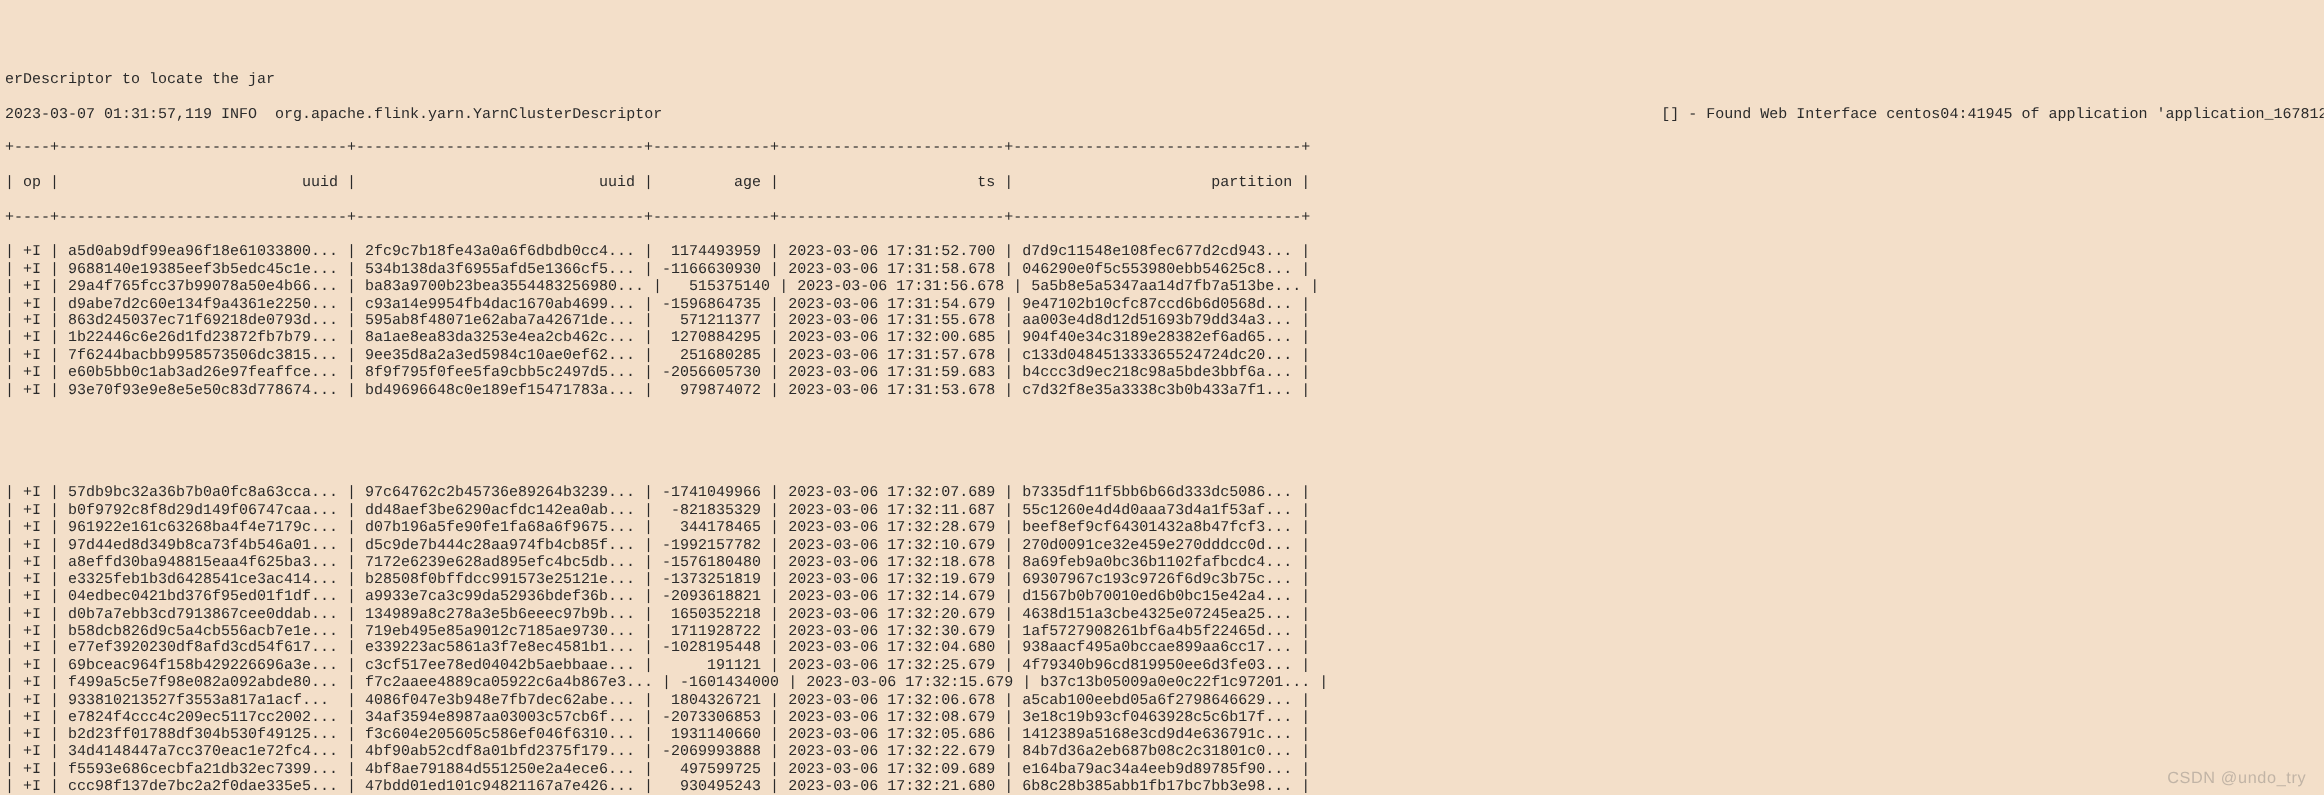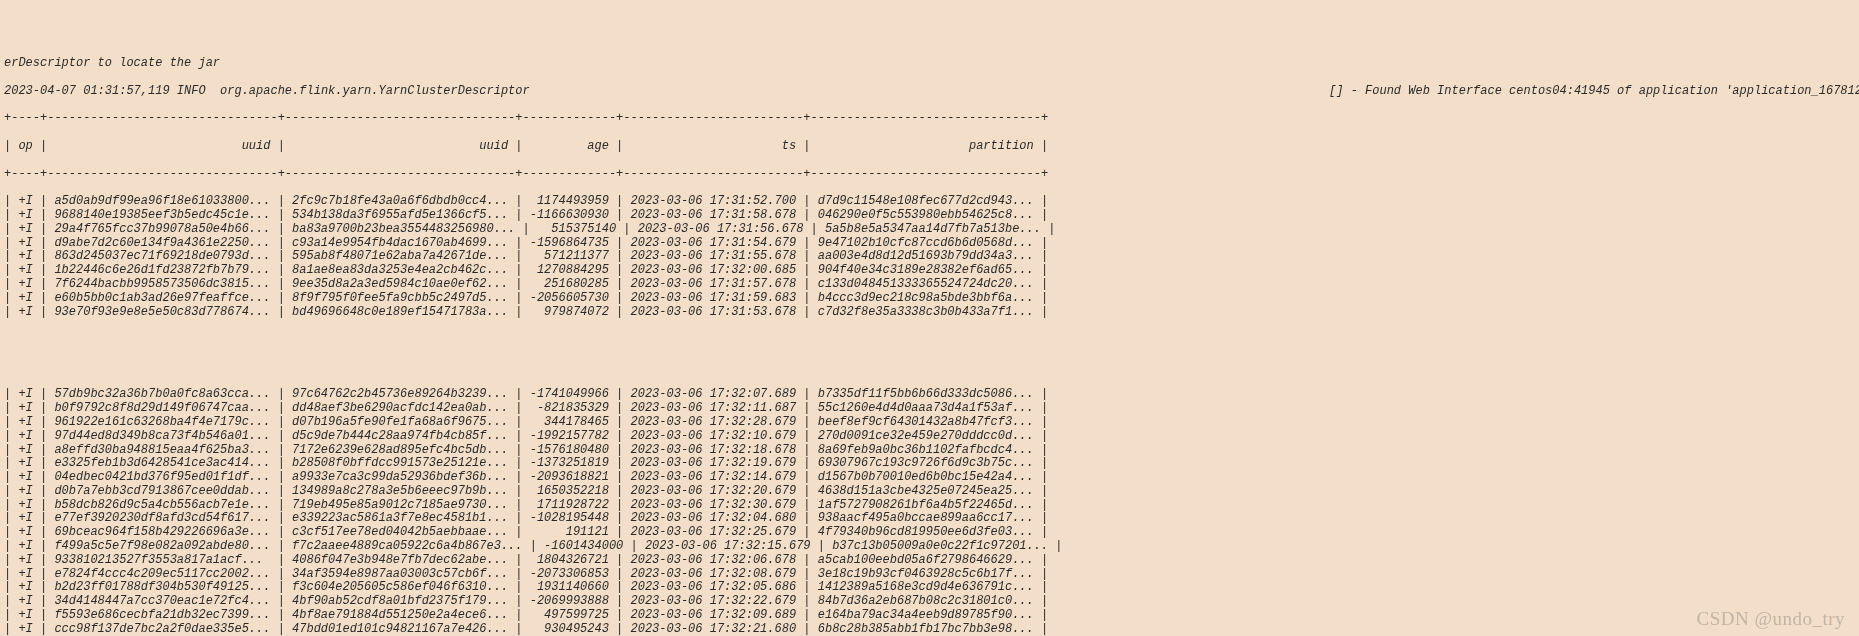--- a/index.html
+++ b/index.html
@@ -9,38 +9,38 @@
       font-family: "Courier New", Consolas, monospace;
       font-size: 12px;
       line-height: 1.15;
       white-space: pre;
       padding: 2px 4px;
       overflow: hidden;
       width: 1859px;
       height: 636px;
       position: relative;
     }
-    .log-line { display: block; font-style: italic; }
+    .log-line { display: block; }
     .watermark {
       position: absolute;
       right: 14px;
       bottom: 6px;
       color: rgba(100,100,100,0.35);
-      font-family: Liberation Serif, serif;
-      font-size: 19px;
+      font-family: Liberation Sans, sans-serif;
+      font-size: 13px;
       letter-spacing: 0.5px;
     }
   </style>
 </head>
 <body>
 
 
 
 <span class="log-line">erDescriptor to locate the jar</span>
-<span class="log-line"><span>2023-04-07 01:31:57,119</span> <span>INFO</span>  <span>org.apache.flink.yarn.YarnClusterDescriptor</span>                                                                                                               <span>[] - Found Web Interface centos04:41945 of application 'application_1678121626053_0001'.</span></span>
+<span class="log-line"><span>2023-03-07 01:31:57,119</span> <span>INFO</span>  <span>org.apache.flink.yarn.YarnClusterDescriptor</span>                                                                                                               <span>[] - Found Web Interface centos04:41945 of application 'application_1678121626053_0001'.</span></span>
 <span class="log-line">+----+--------------------------------+--------------------------------+-------------+-------------------------+--------------------------------+</span>
 <span class="log-line" id="header-row">| op |                           uuid |                           uuid |         age |                      ts |                      partition |</span>
 <span class="log-line">+----+--------------------------------+--------------------------------+-------------+-------------------------+--------------------------------+</span>
 <span id="block1-container"><span class="log-line">| +I | a5d0ab9df99ea96f18e61033800... | 2fc9c7b18fe43a0a6f6dbdb0cc4... |  1174493959 | 2023-03-06 17:31:52.700 | d7d9c11548e108fec677d2cd943... |</span><span class="log-line">| +I | 9688140e19385eef3b5edc45c1e... | 534b138da3f6955afd5e1366cf5... | -1166630930 | 2023-03-06 17:31:58.678 | 046290e0f5c553980ebb54625c8... |</span><span class="log-line">| +I | 29a4f765fcc37b99078a50e4b66... | ba83a9700b23bea3554483256980... |   515375140 | 2023-03-06 17:31:56.678 | 5a5b8e5a5347aa14d7fb7a513be... |</span><span class="log-line">| +I | d9abe7d2c60e134f9a4361e2250... | c93a14e9954fb4dac1670ab4699... | -1596864735 | 2023-03-06 17:31:54.679 | 9e47102b10cfc87ccd6b6d0568d... |</span><span class="log-line">| +I | 863d245037ec71f69218de0793d... | 595ab8f48071e62aba7a42671de... |   571211377 | 2023-03-06 17:31:55.678 | aa003e4d8d12d51693b79dd34a3... |</span><span class="log-line">| +I | 1b22446c6e26d1fd23872fb7b79... | 8a1ae8ea83da3253e4ea2cb462c... |  1270884295 | 2023-03-06 17:32:00.685 | 904f40e34c3189e28382ef6ad65... |</span><span class="log-line">| +I | 7f6244bacbb9958573506dc3815... | 9ee35d8a2a3ed5984c10ae0ef62... |   251680285 | 2023-03-06 17:31:57.678 | c133d048451333365524724dc20... |</span><span class="log-line">| +I | e60b5bb0c1ab3ad26e97feaffce... | 8f9f795f0fee5fa9cbb5c2497d5... | -2056605730 | 2023-03-06 17:31:59.683 | b4ccc3d9ec218c98a5bde3bbf6a... |</span><span class="log-line">| +I | 93e70f93e9e8e5e50c83d778674... | bd49696648c0e189ef15471783a... |   979874072 | 2023-03-06 17:31:53.678 | c7d32f8e35a3338c3b0b433a7f1... |</span></span>
 <span class="log-line"> </span>
 <span class="log-line"> </span>
 <span id="block2-container"><span class="log-line">| +I | 57db9bc32a36b7b0a0fc8a63cca... | 97c64762c2b45736e89264b3239... | -1741049966 | 2023-03-06 17:32:07.689 | b7335df11f5bb6b66d333dc5086... |</span><span class="log-line">| +I | b0f9792c8f8d29d149f06747caa... | dd48aef3be6290acfdc142ea0ab... |  -821835329 | 2023-03-06 17:32:11.687 | 55c1260e4d4d0aaa73d4a1f53af... |</span><span class="log-line">| +I | 961922e161c63268ba4f4e7179c... | d07b196a5fe90fe1fa68a6f9675... |   344178465 | 2023-03-06 17:32:28.679 | beef8ef9cf64301432a8b47fcf3... |</span><span class="log-line">| +I | 97d44ed8d349b8ca73f4b546a01... | d5c9de7b444c28aa974fb4cb85f... | -1992157782 | 2023-03-06 17:32:10.679 | 270d0091ce32e459e270dddcc0d... |</span><span class="log-line">| +I | a8effd30ba948815eaa4f625ba3... | 7172e6239e628ad895efc4bc5db... | -1576180480 | 2023-03-06 17:32:18.678 | 8a69feb9a0bc36b1102fafbcdc4... |</span><span class="log-line">| +I | e3325feb1b3d6428541ce3ac414... | b28508f0bffdcc991573e25121e... | -1373251819 | 2023-03-06 17:32:19.679 | 69307967c193c9726f6d9c3b75c... |</span><span class="log-line">| +I | 04edbec0421bd376f95ed01f1df... | a9933e7ca3c99da52936bdef36b... | -2093618821 | 2023-03-06 17:32:14.679 | d1567b0b70010ed6b0bc15e42a4... |</span><span class="log-line">| +I | d0b7a7ebb3cd7913867cee0ddab... | 134989a8c278a3e5b6eeec97b9b... |  1650352218 | 2023-03-06 17:32:20.679 | 4638d151a3cbe4325e07245ea25... |</span><span class="log-line">| +I | b58dcb826d9c5a4cb556acb7e1e... | 719eb495e85a9012c7185ae9730... |  1711928722 | 2023-03-06 17:32:30.679 | 1af5727908261bf6a4b5f22465d... |</span><span class="log-line">| +I | e77ef3920230df8afd3cd54f617... | e339223ac5861a3f7e8ec4581b1... | -1028195448 | 2023-03-06 17:32:04.680 | 938aacf495a0bccae899aa6cc17... |</span><span class="log-line">| +I | 69bceac964f158b429226696a3e... | c3cf517ee78ed04042b5aebbaae... |      191121 | 2023-03-06 17:32:25.679 | 4f79340b96cd819950ee6d3fe03... |</span><span class="log-line">| +I | f499a5c5e7f98e082a092abde80... | f7c2aaee4889ca05922c6a4b867e3... | -1601434000 | 2023-03-06 17:32:15.679 | b37c13b05009a0e0c22f1c97201... |</span><span class="log-line">| +I | 933810213527f3553a817a1acf...  | 4086f047e3b948e7fb7dec62abe... |  1804326721 | 2023-03-06 17:32:06.678 | a5cab100eebd05a6f2798646629... |</span><span class="log-line">| +I | e7824f4ccc4c209ec5117cc2002... | 34af3594e8987aa03003c57cb6f... | -2073306853 | 2023-03-06 17:32:08.679 | 3e18c19b93cf0463928c5c6b17f... |</span><span class="log-line">| +I | b2d23ff01788df304b530f49125... | f3c604e205605c586ef046f6310... |  1931140660 | 2023-03-06 17:32:05.686 | 1412389a5168e3cd9d4e636791c... |</span><span class="log-line">| +I | 34d4148447a7cc370eac1e72fc4... | 4bf90ab52cdf8a01bfd2375f179... | -2069993888 | 2023-03-06 17:32:22.679 | 84b7d36a2eb687b08c2c31801c0... |</span><span class="log-line">| +I | f5593e686cecbfa21db32ec7399... | 4bf8ae791884d551250e2a4ece6... |   497599725 | 2023-03-06 17:32:09.689 | e164ba79ac34a4eeb9d89785f90... |</span><span class="log-line">| +I | ccc98f137de7bc2a2f0dae335e5... | 47bdd01ed101c94821167a7e426... |   930495243 | 2023-03-06 17:32:21.680 | 6b8c28b385abb1fb17bc7bb3e98... |</span></span>
 
 <div class="watermark">CSDN @undo_try</div>
 

